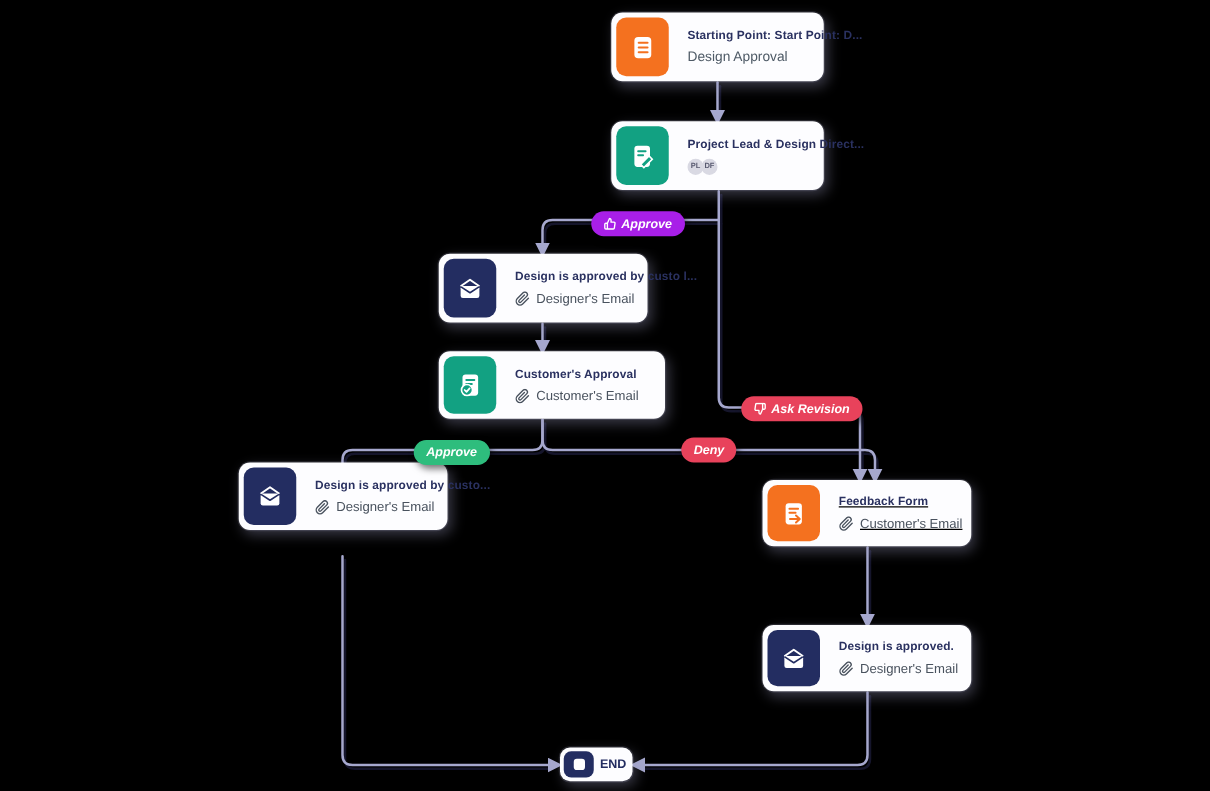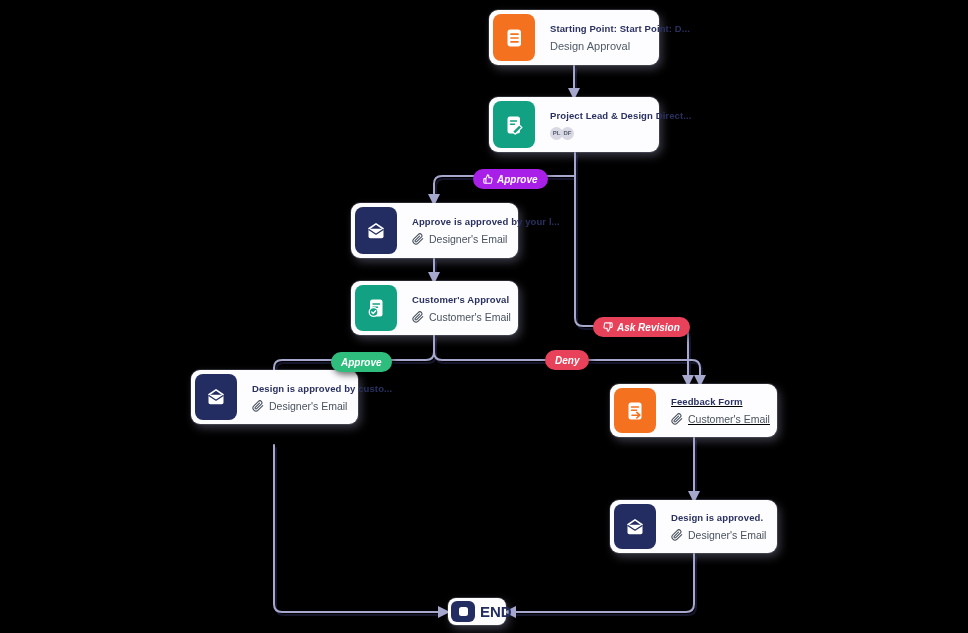--- a/index.html
+++ b/index.html
@@ -40,21 +40,21 @@
     font-style:italic;
   }
   .badge.purple{background:#A81FE8}
   .badge.green{background:#2EBD7D}
   .badge.red{background:#E8425B}
 
   .end-node{border-radius:8px;align-items:center;}
   .end-block{margin:3px;width:24px;height:21px;border-radius:6px;background:#232D61;
     display:flex;align-items:center;justify-content:center;flex:0 0 auto;}
   .end-glyph{width:9px;height:9px;border-radius:2.5px;background:#fff;}
-  .end-label{flex:1;text-align:center;font-size:15px;font-weight:bold;color:#232D61;padding:0 6px 0 2px;}
+  .end-label{flex:1;text-align:center;font-size:10px;font-weight:bold;color:#232D61;padding:0 6px 0 2px;}
 </style>
 </head>
 <body>
 
 <div id="canvas">
 
   <svg class="wires" width="968" height="633" viewBox="0 0 968 633">
     <defs>
       <marker id="arr" viewBox="0 0 8 8" refX="1" refY="3" markerWidth="8" markerHeight="8" orient="auto">
         <path d="M0,0 L6,3 L0,6 Z" fill="#A6A8CE"></path>
@@ -120,31 +120,31 @@
 
   <div class="node" style="left:351px;top:203px;width:167px;height:55px;">
     <div class="block navy">
       <svg width="22" height="22" viewBox="0 0 22 22">
         <path d="M3.5,9 L11,3.8 L18.5,9" stroke="#fff" stroke-width="1.6" fill="none" stroke-linejoin="round"></path>
         <rect x="3.5" y="8.8" width="15" height="9.5" rx="1.8" fill="#fff"></rect>
         <path d="M3.8,9.5 L11,14.2 L18.2,9.5" stroke="#232D61" stroke-width="1.3" fill="none" stroke-linejoin="round"></path>
       </svg>
     </div>
     <div class="content">
-      <div class="title">Approve is approved by your l...</div>
+      <div class="title">Design is approved by custo l...</div>
       <div class="linkrow">
         <svg width="12" height="12" viewBox="0 0 24 24">
           <path d="M21.44 11.05l-9.19 9.19a6 6 0 0 1-8.49-8.49l9.19-9.19a4 4 0 0 1 5.66 5.66l-9.2 9.19a2 2 0 0 1-2.83-2.83l8.49-8.48" fill="none" stroke="#49525E" stroke-width="2.2" stroke-linecap="round" stroke-linejoin="round"></path>
         </svg>
         <span>Designer's Email</span>
       </div>
     </div>
   </div>
 
-  <div class="node" style="left:351px;top:281px;width:167px;height:54px;">
+  <div class="node" style="left:351px;top:281px;width:181px;height:54px;">
     <div class="block green">
       <svg width="22" height="22" viewBox="0 0 22 22">
         <rect x="5" y="2.5" width="12.5" height="17" rx="2.5" fill="#fff"></rect>
         <line x1="8" y1="7" x2="14.5" y2="7" stroke="#12A182" stroke-width="1.5" stroke-linecap="round"></line>
         <line x1="8" y1="10.2" x2="12.5" y2="10.2" stroke="#12A182" stroke-width="1.5" stroke-linecap="round"></line>
         <circle cx="8.6" cy="15" r="4.4" fill="#12A182" stroke="#fff" stroke-width="1.3"></circle>
         <path d="M6.7,15 L8.2,16.5 L10.7,13.7" stroke="#fff" stroke-width="1.4" fill="none" stroke-linecap="round" stroke-linejoin="round"></path>
       </svg>
     </div>
     <div class="content">

